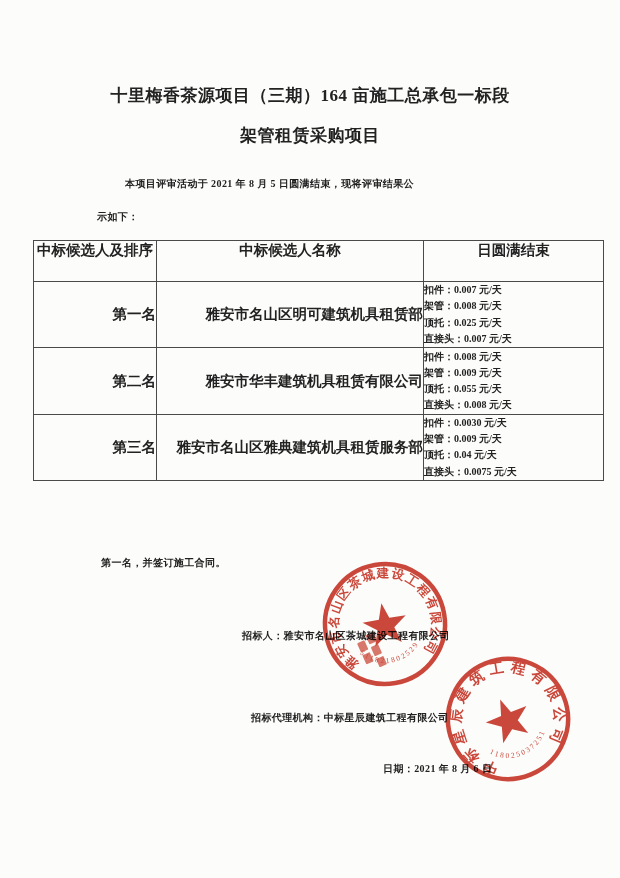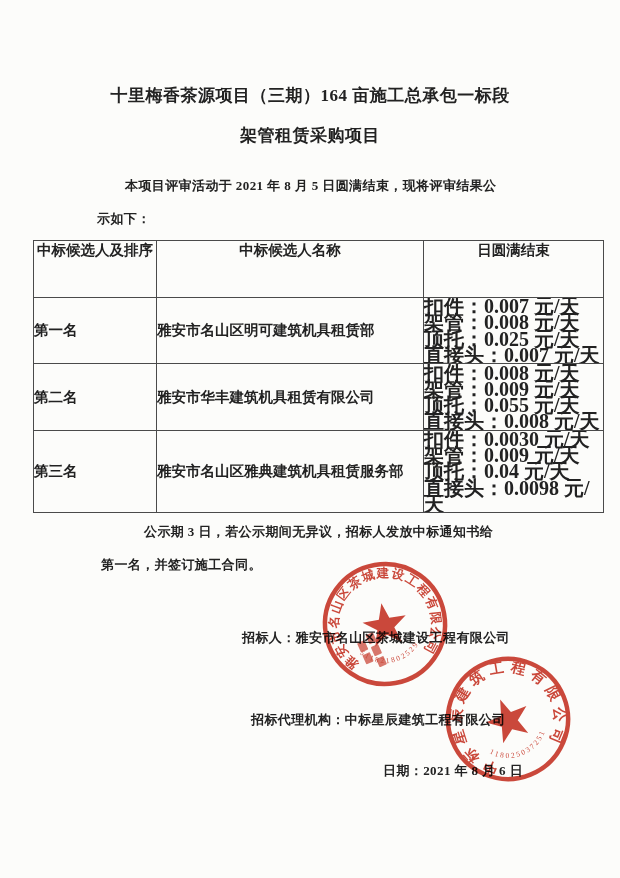--- a/index.html
+++ b/index.html
@@ -14,44 +14,44 @@
     margin:0 auto;
     background:#fcfcfa;
     overflow:hidden;
     font-family:"Liberation Serif","DejaVu Serif",serif;
     color:var(--ink);
   }
   .abs{position:absolute;white-space:nowrap;}
   .title{left:0;width:620px;text-align:center;font-size:17px;font-weight:700;letter-spacing:.5px;}
   .t1{top:84px;}
   .t2{top:124px;}
-  .body-line{font-size:13px;font-weight:600;letter-spacing:.4px;}
+  .body-line{font-size:10px;font-weight:600;letter-spacing:.4px;}
   .intro1{top:177px;left:125px;}
   .intro2{top:210px;left:97px;font-family:Liberation Serif, serif;}
   .notice1{top:523px;left:144px;}
   .notice2{top:556px;left:101px;}
   .tenderer{top:629px;left:242px;}
   .agency{top:711px;left:251px;}
   .date{top:762px;left:383px;}
 
   table.results{
     position:absolute;left:33px;top:240px;
     width:570px;border-collapse:collapse;table-layout:fixed;
     font-size:14.5px;font-weight:600;color:var(--ink);
   }
   table.results td,table.results th{
     border:1px solid var(--border);
     padding:0;overflow:hidden;
   }
   col.c1{width:123px;} col.c2{width:267px;} col.c3{width:180px;}
-  tr.hr{height:57px;}
+  tr.hr{height:41px;}
   tr.row1{height:66px;} tr.row2{height:67px;} tr.row3{height:65px;}
   th.hcell{font-weight:600;text-align:center;vertical-align:top;padding-top:5px;}
-  td.rank,td.name{text-align:left;vertical-align:middle;}
-  td.price{vertical-align:middle;padding-left:8px;font-size:20px;}
+  td.rank,td.name{text-align:right;vertical-align:middle;}
+  td.price{vertical-align:middle;padding-left:8px;font-size:10px;}
   td.price div{line-height:16.2px;}
 
   svg.seal{
     position:absolute;
     mix-blend-mode:multiply;
     opacity:.9;
   }
   .seal .ring{fill:none;stroke:var(--seal);stroke-width:4.5px;}
   .seal .star{fill:var(--seal);}
   .seal text{fill:var(--seal);font-family:"Liberation Serif","DejaVu Serif",serif;}
@@ -107,27 +107,26 @@
           <div>直接头：0.008 元/天</div>
         </td>
       </tr>
       <tr class="row3">
         <td class="rank">第三名</td>
         <td class="name">雅安市名山区雅典建筑机具租赁服务部</td>
         <td class="price">
           <div>扣件：0.0030 元/天</div>
           <div>架管：0.009 元/天</div>
           <div>顶托：0.04 元/天</div>
-          <div>直接头：0.0098 元/天</div>
+          <div>直接头：0.0075 元/天</div>
         </td>
       </tr>
     </tbody>
   </table>
 
-  <div class="abs body-line notice1">公示期 3 日，若公示期间无异议，招标人发放中标通知书给</div>
   <div class="abs body-line notice2">第一名，并签订施工合同。</div>
 
   <div class="abs body-line tenderer">招标人：雅安市名山区茶城建设工程有限公司</div>
   <div class="abs body-line agency">招标代理机构：中标星辰建筑工程有限公司</div>
   <div class="abs body-line date">日期：2021 年 8 月 6 日</div>
 
   <svg class="seal seal1" width="140" height="140" viewBox="0 0 140 140">
     <g transform="rotate(-10 70 70)">
       <circle class="ring" cx="70" cy="70" r="60"></circle>
       <polygon class="star" points="70,49 75.3,64.7 91.9,64.9 78.6,74.8 83.5,90.6 70,81 56.5,90.6 61.4,74.8 48.1,64.9 64.7,64.7"></polygon>

